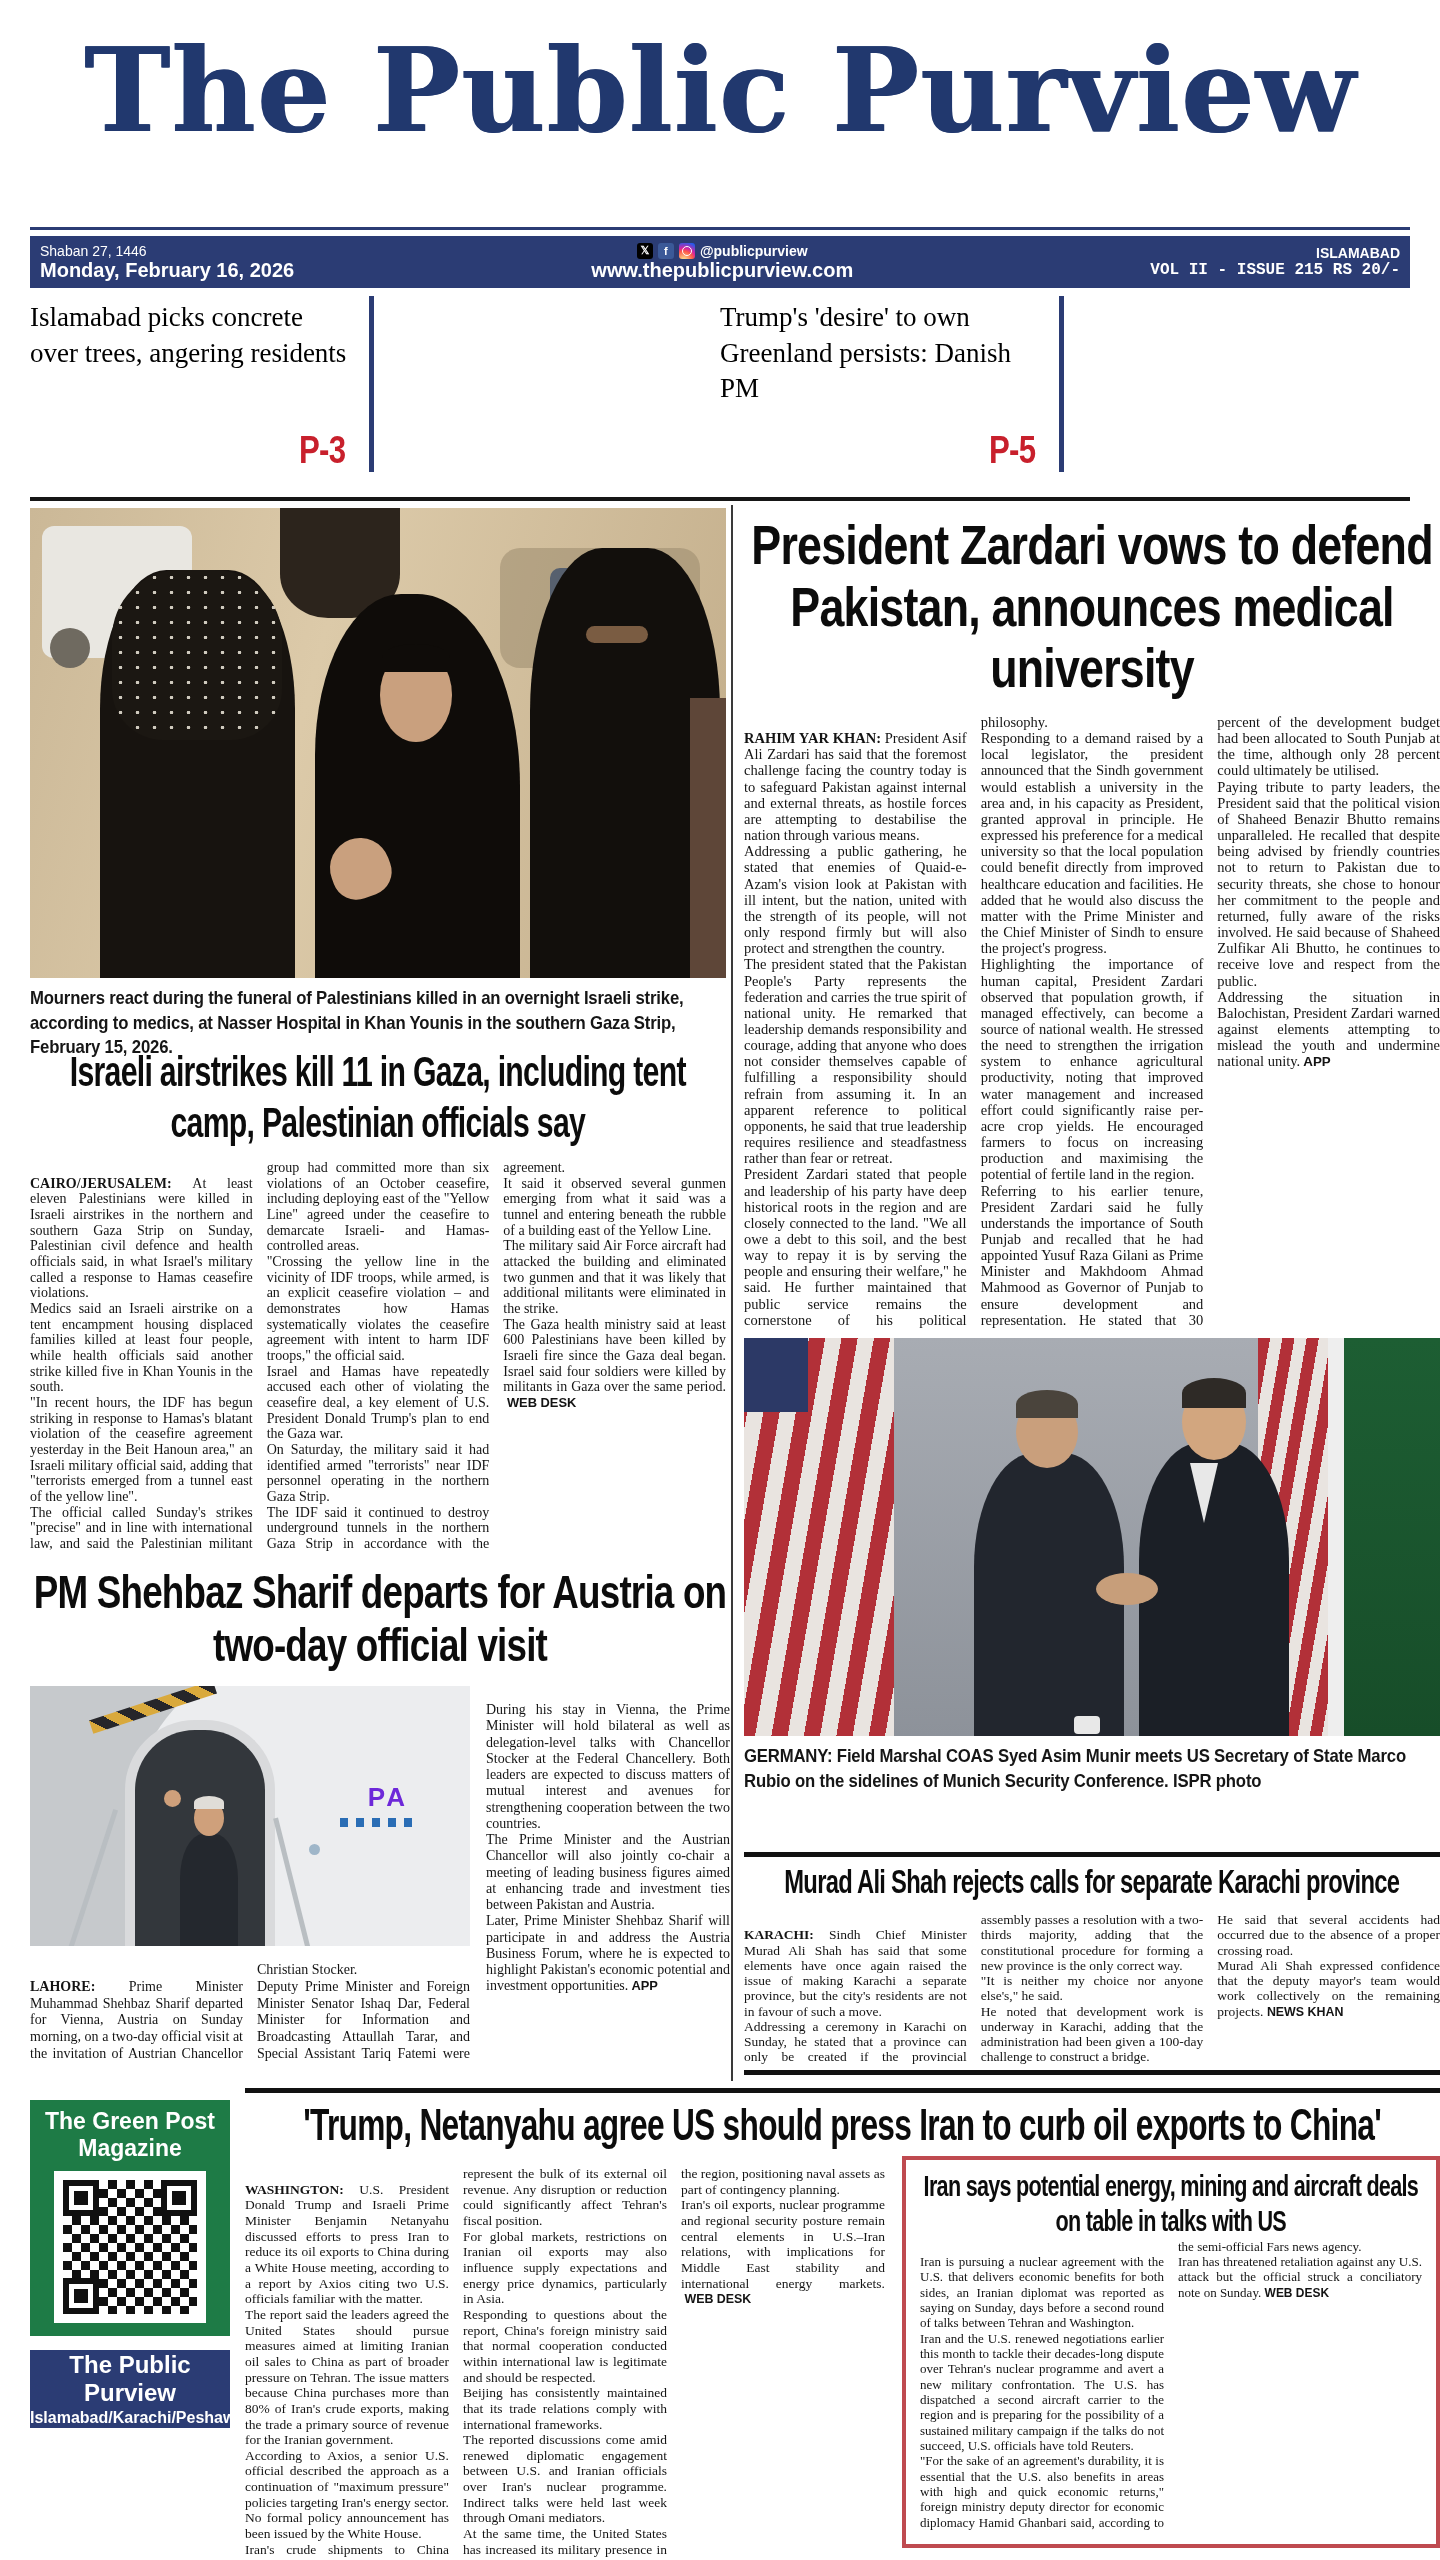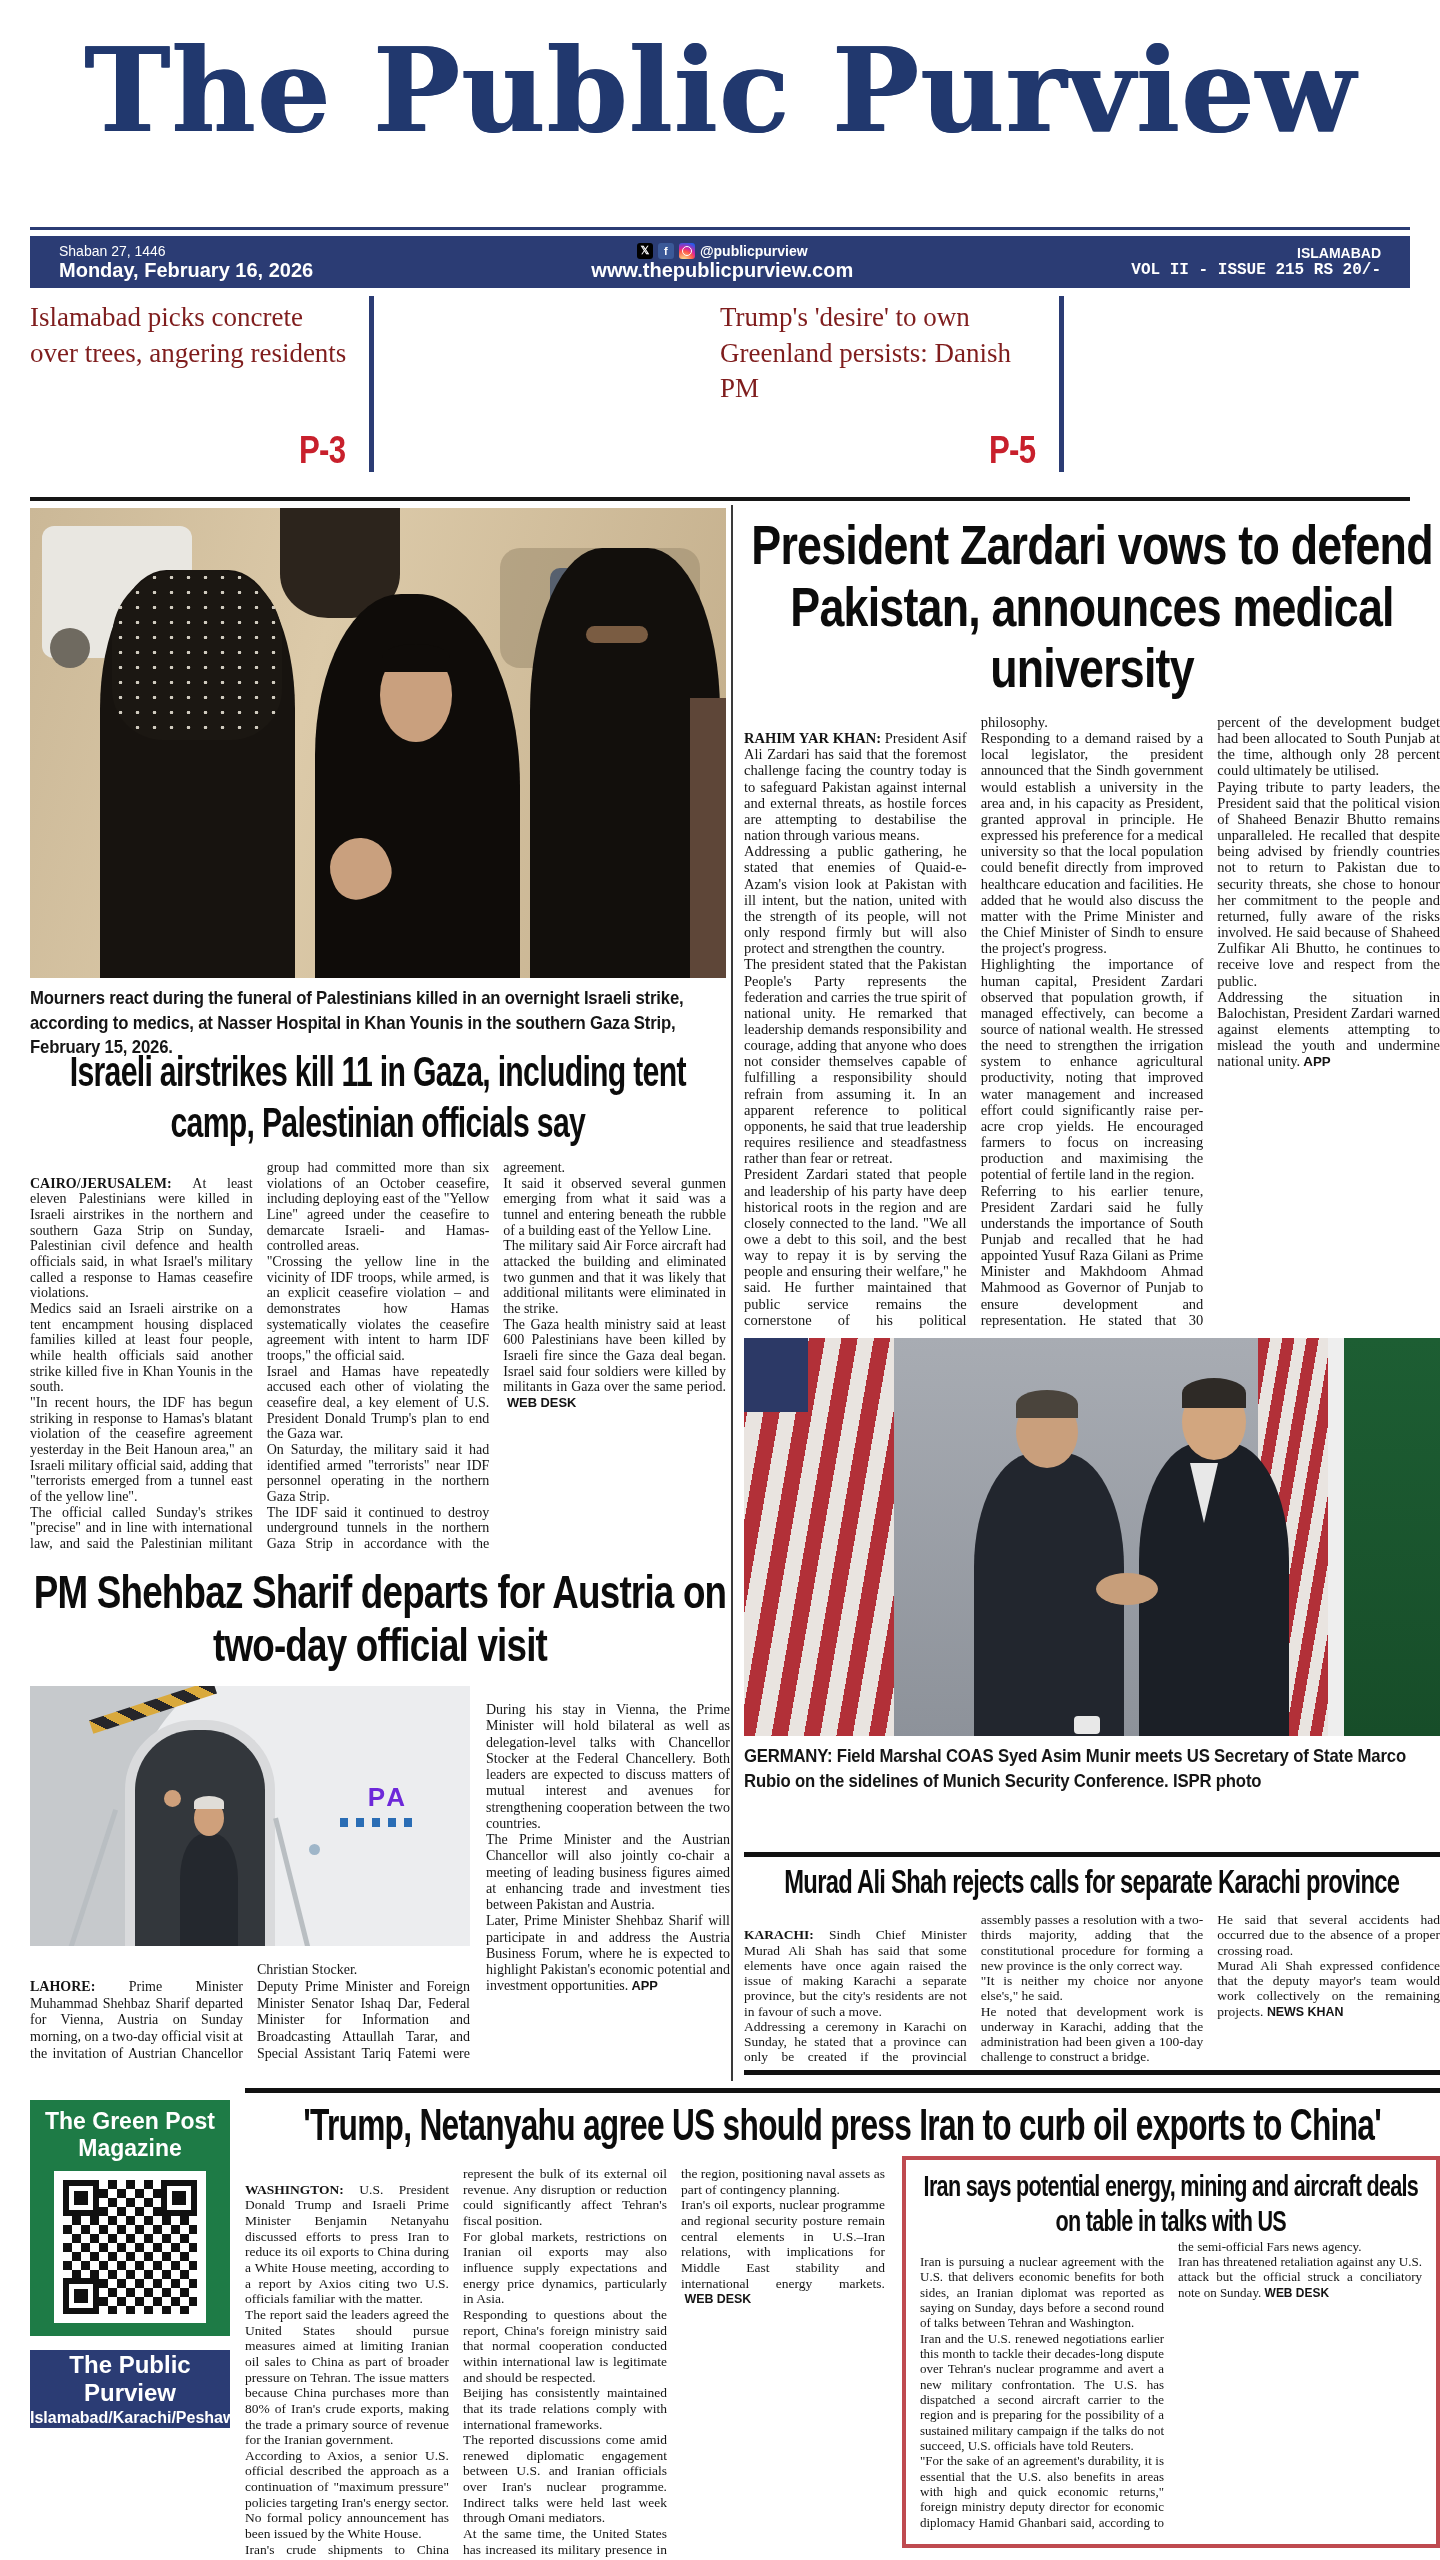--- a/index.html
+++ b/index.html
@@ -10,41 +10,41 @@
 
   
   .masthead { top:22px; left:0; width:1440px; text-align:center;
     font-family:"DejaVu Serif", serif; font-weight:bold; font-size:116px;
     color:#21386e; letter-spacing:1px; text-shadow:1px 0 0 #21386e; }
   .mast-rule { top:227px; left:30px; width:1380px; height:3px; background:#2b3c74; }
 
   
   .datebar { top:236px; left:30px; width:1380px; height:52px; background:#2b3c74;
     color:#fff; display:flex; justify-content:space-between; align-items:center;
-    padding:0 29px; font-family:"Liberation Sans", sans-serif; }
+    padding:0 10px; font-family:"Liberation Sans", sans-serif; }
   .db-l .l1 { font-size:14px; font-weight:400; }
   .db-l .l2 { font-size:20px; font-weight:700; }
   .db-c { text-align:center; }
   .db-c .l1 { font-size:14px; font-weight:700; display:flex; gap:5px; justify-content:center; align-items:center; }
   .db-c .l2 { font-size:20px; font-weight:700; }
   .db-r { text-align:right; }
   .db-r .l1 { font-size:14px; font-weight:700; }
   .db-r .l2 { font-size:16px; font-weight:700;font-family:Liberation Mono, monospace; }
   .soc { width:16px; height:16px; border-radius:3px; display:inline-flex;
     align-items:center; justify-content:center; font-size:11px; font-weight:700; color:#fff; }
   .soc.x  { background:#000; }
   .soc.fb { background:#3b5998; }
   .soc.ig { background:radial-gradient(circle at 30% 110%, #fdf497, #fd5949 45%, #d6249f 60%, #285aeb 90%); }
   .soc.ig::before { content:""; width:8px; height:8px; border:1.6px solid #fff; border-radius:50%; }
 
   
   .teasers { top:296px; left:30px; width:1380px; height:176px; display:flex; }
   .teaser { flex:1; display:flex; gap:10px; position:relative; }
   .t-text { width:46%; position:relative; padding-top:4px; }
-  .t-head { font-size:27px; line-height:1.32; color:#7f1d1d; }
+  .t-head { font-size:27px; line-height:1.32; color:#000000; }
   .p-ref { position:absolute; right:2px; bottom:0; font-family:"Liberation Sans",sans-serif;
     font-weight:700; font-size:38px; color:#c8202c; letter-spacing:-1px;
     transform:scaleX(.82); transform-origin:100% 50%; }
   .t-img { flex:1; height:176px; position:relative; overflow:hidden; }
   .t-div { width:5px; background:#2b3c74; margin:0 12px; }
 
   .sec-rule { top:497px; left:30px; width:1380px; height:4px; background:#161616; }
   .vdiv { left:731px; top:505px; width:2px; height:1576px; background:#3a3a3a; }
 
   

